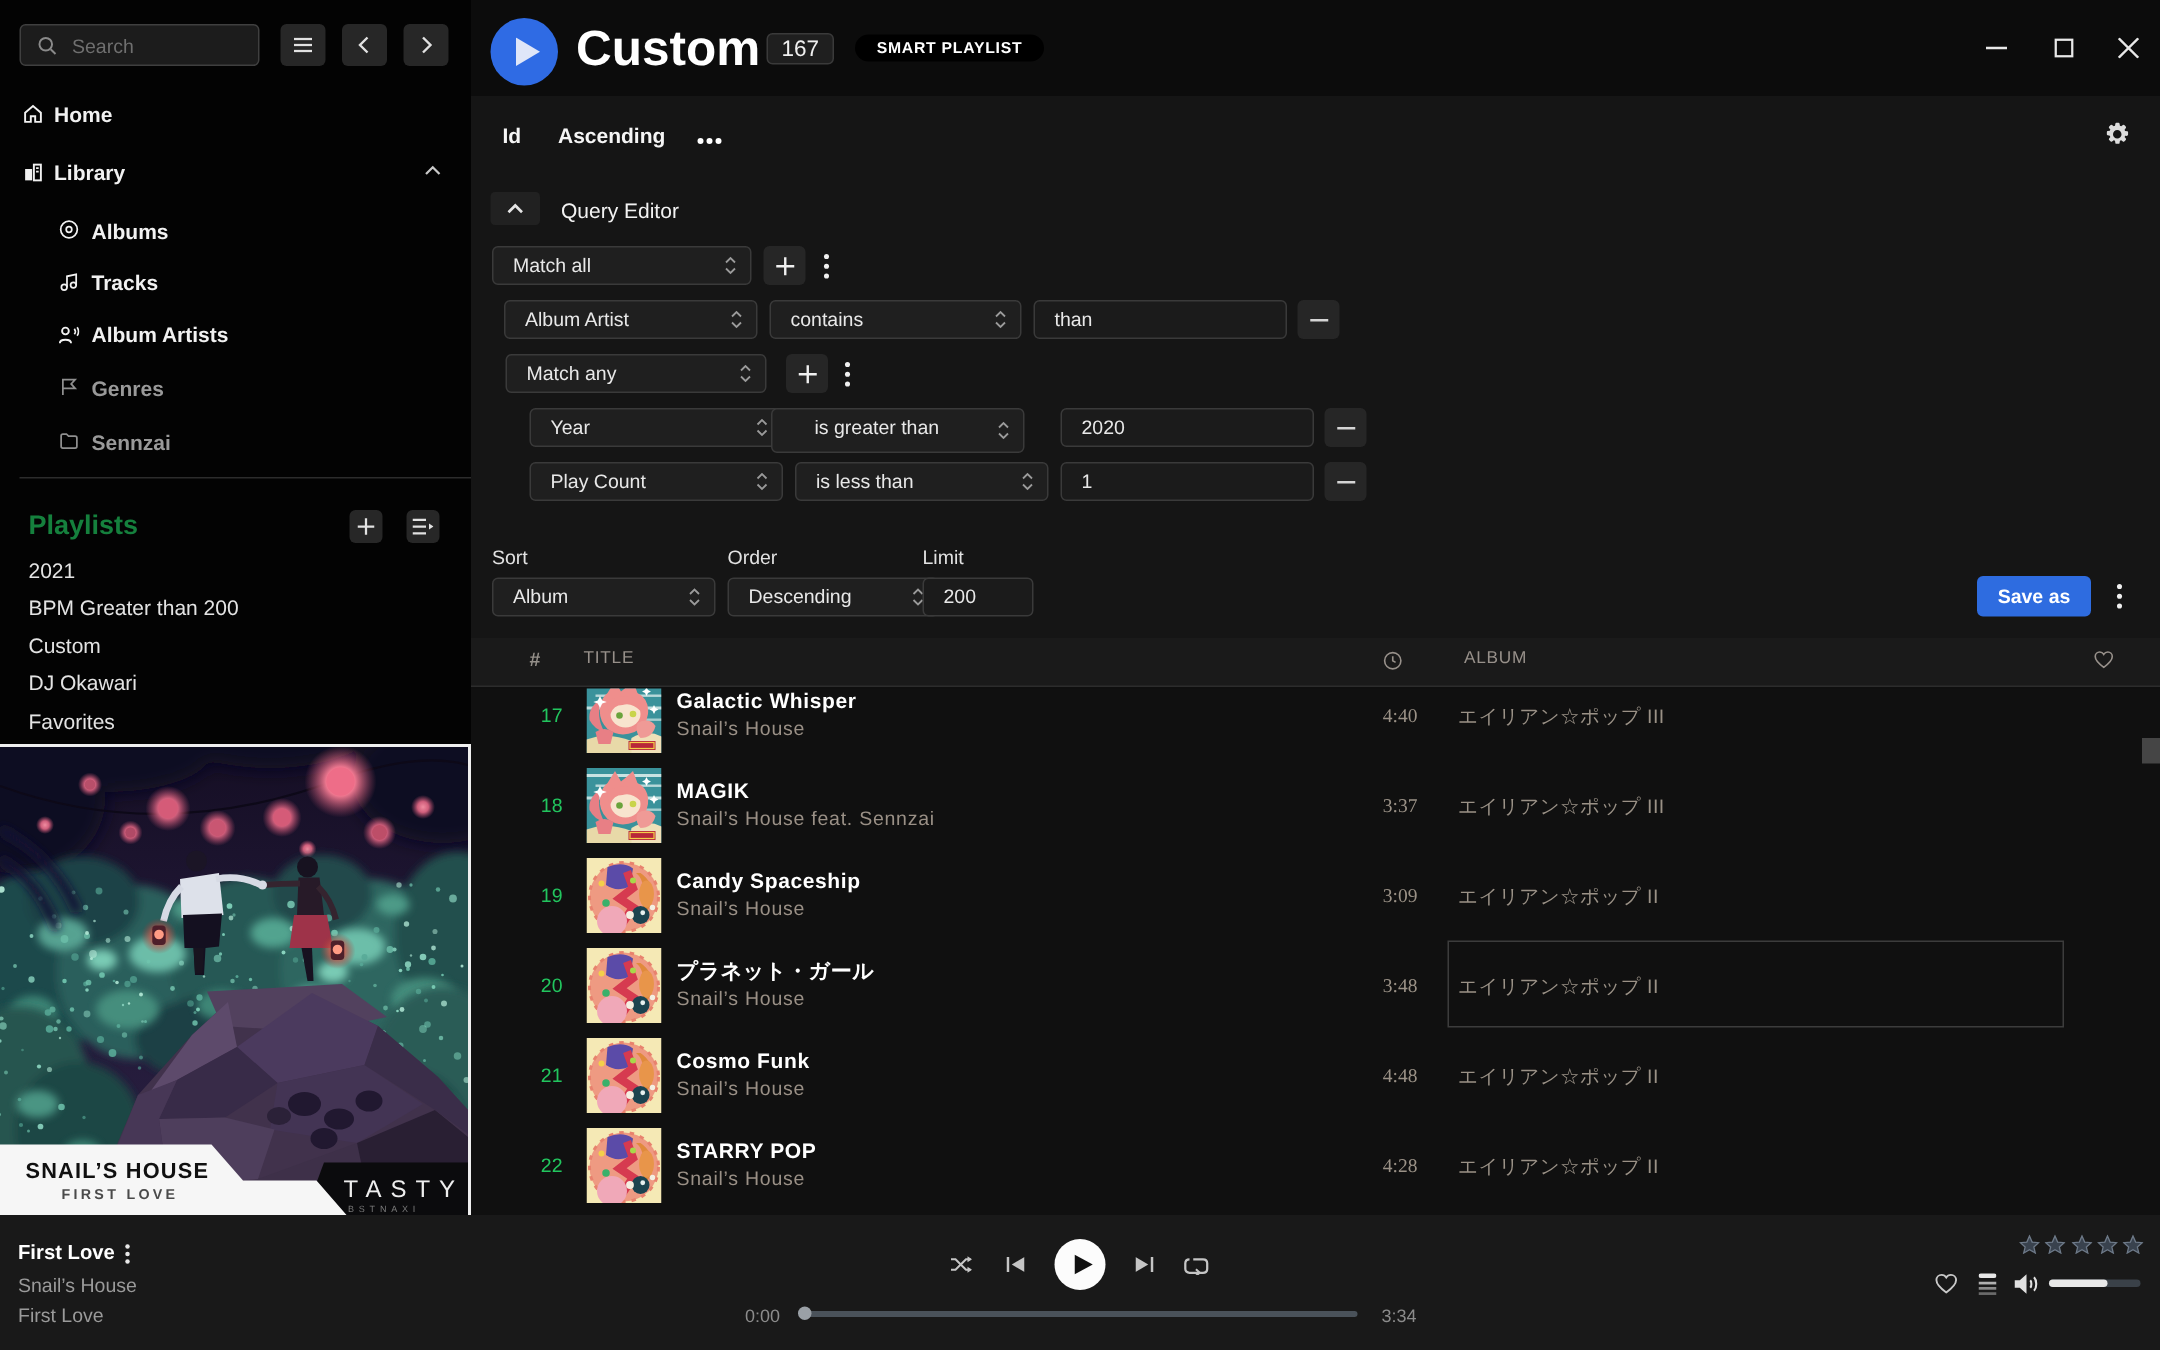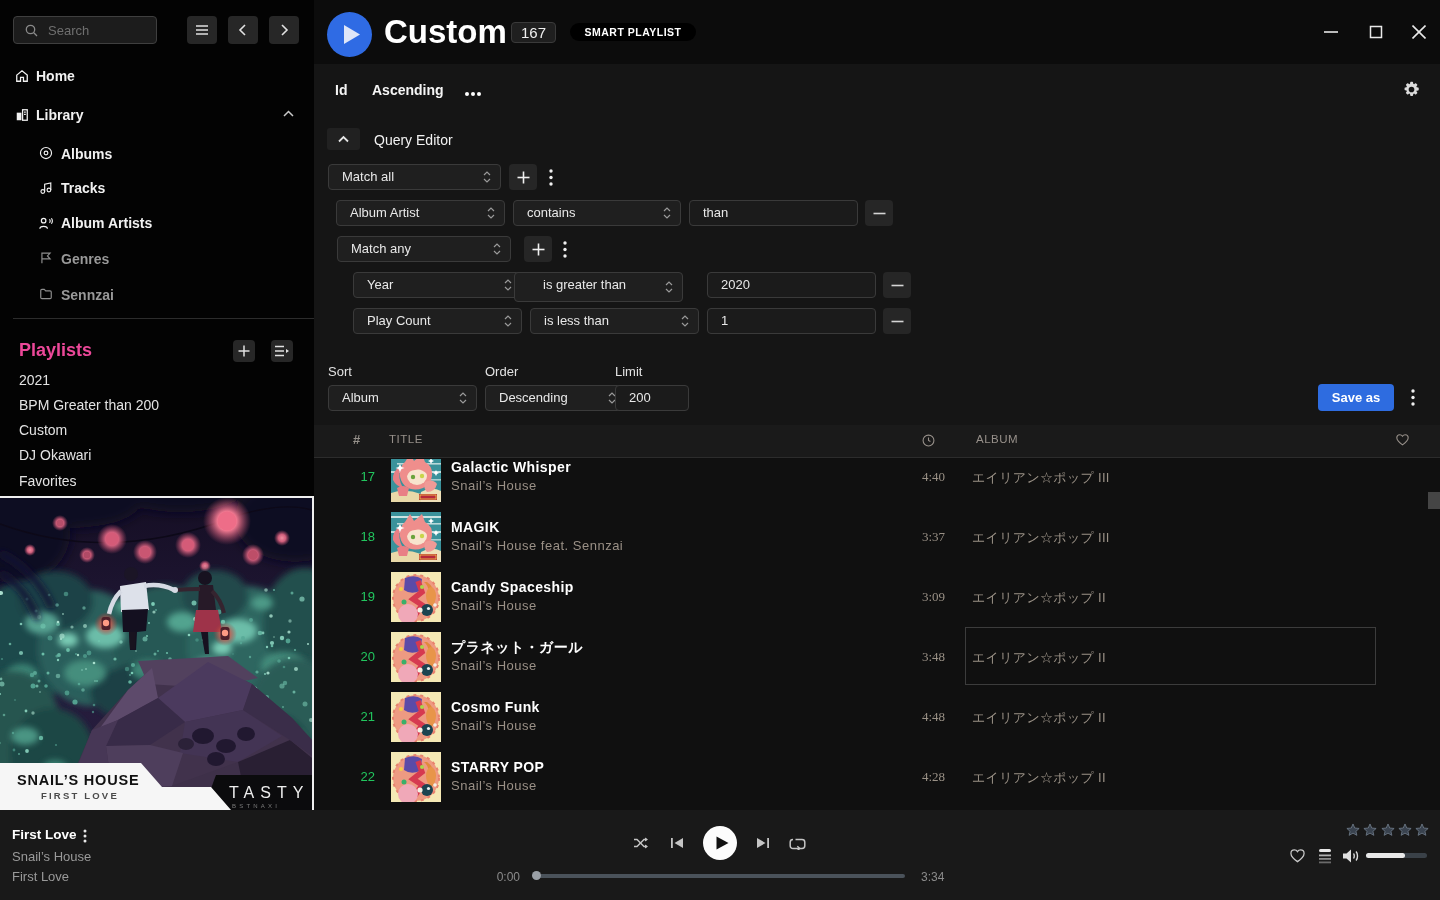--- a/index.html
+++ b/index.html
@@ -36,21 +36,21 @@
 
   
   #bottombar { left:0; top:810px; width:1440px; height:90px; background:#191919; }
 </style>
 </head>
 <body>
 <div id="app">
 
   <div id="sidebar" class="abs">
 
-    <div class="abs" style="left:13px; top:16px; width:144px; height:28px; background:#1c1c1c; border:1px solid #3f3f3f; border-radius:4px;">
+    <div class="abs" style="left:13px; top:16px; width:160px; height:28px; background:#1c1c1c; border:1px solid #3f3f3f; border-radius:4px;">
       <svg class="abs" style="left:11px; top:7px;" width="13" height="13" viewBox="0 0 13 13">
         <circle cx="5.5" cy="5.5" r="4.2" fill="none" stroke="#8a8a8a" stroke-width="1.3"></circle>
         <line x1="8.8" y1="8.8" x2="12" y2="12" stroke="#8a8a8a" stroke-width="1.3"></line>
       </svg>
       <div class="abs" style="left:34px; top:6px; font-size:13px; color:#6f6f6f;">Search</div>
     </div>
 
     <div class="abs sbtn" style="left:187px; top:16px; width:30px; height:28px;">
       <svg class="abs" style="left:9px; top:8px;" width="12" height="12" viewBox="0 0 12 12">
         <line x1="0" y1="2" x2="12" y2="2" stroke="#e2e2e2" stroke-width="1.5"></line>
@@ -111,21 +111,21 @@
     </svg>
     <div class="abs navtxt navgray" style="left:61px; top:251px;">Genres</div>
 
     <svg class="abs" style="left:39px; top:287px;" width="14" height="14" viewBox="0 0 24 24" fill="none" stroke="#8f8f8f" stroke-width="2">
       <path d="M3 6 C3 4.9 3.9 4 5 4 H9 L11.5 6.5 H19 C20.1 6.5 21 7.4 21 8.5 V18 C21 19.1 20.1 20 19 20 H5 C3.9 20 3 19.1 3 18 Z"></path>
     </svg>
     <div class="abs navtxt navgray" style="left:61px; top:287px;">Sennzai</div>
 
     <div class="abs" style="left:13px; top:318px; width:301px; height:1px; background:#2c2c2c;"></div>
 
-    <div class="abs" style="left:19px; top:340px; font-size:18px; font-weight:bold; color:#ec4899;">Playlists</div>
+    <div class="abs" style="left:19px; top:340px; font-size:18px; font-weight:bold; color:#15803d;">Playlists</div>
     <div class="abs sbtn" style="left:233px; top:340px; width:22px; height:22px;">
       <svg class="abs" style="left:5px; top:5px;" width="12" height="12" viewBox="0 0 12 12">
         <line x1="6" y1="0.5" x2="6" y2="11.5" stroke="#e2e2e2" stroke-width="1.5"></line>
         <line x1="0.5" y1="6" x2="11.5" y2="6" stroke="#e2e2e2" stroke-width="1.5"></line>
       </svg>
     </div>
     <div class="abs sbtn" style="left:271px; top:340px; width:22px; height:22px;">
       <svg class="abs" style="left:4px; top:5px;" width="14" height="12" viewBox="0 0 14 12">
         <line x1="0" y1="1.5" x2="9" y2="1.5" stroke="#e2e2e2" stroke-width="1.5"></line>
         <line x1="0" y1="6" x2="9" y2="6" stroke="#e2e2e2" stroke-width="1.5"></line>

